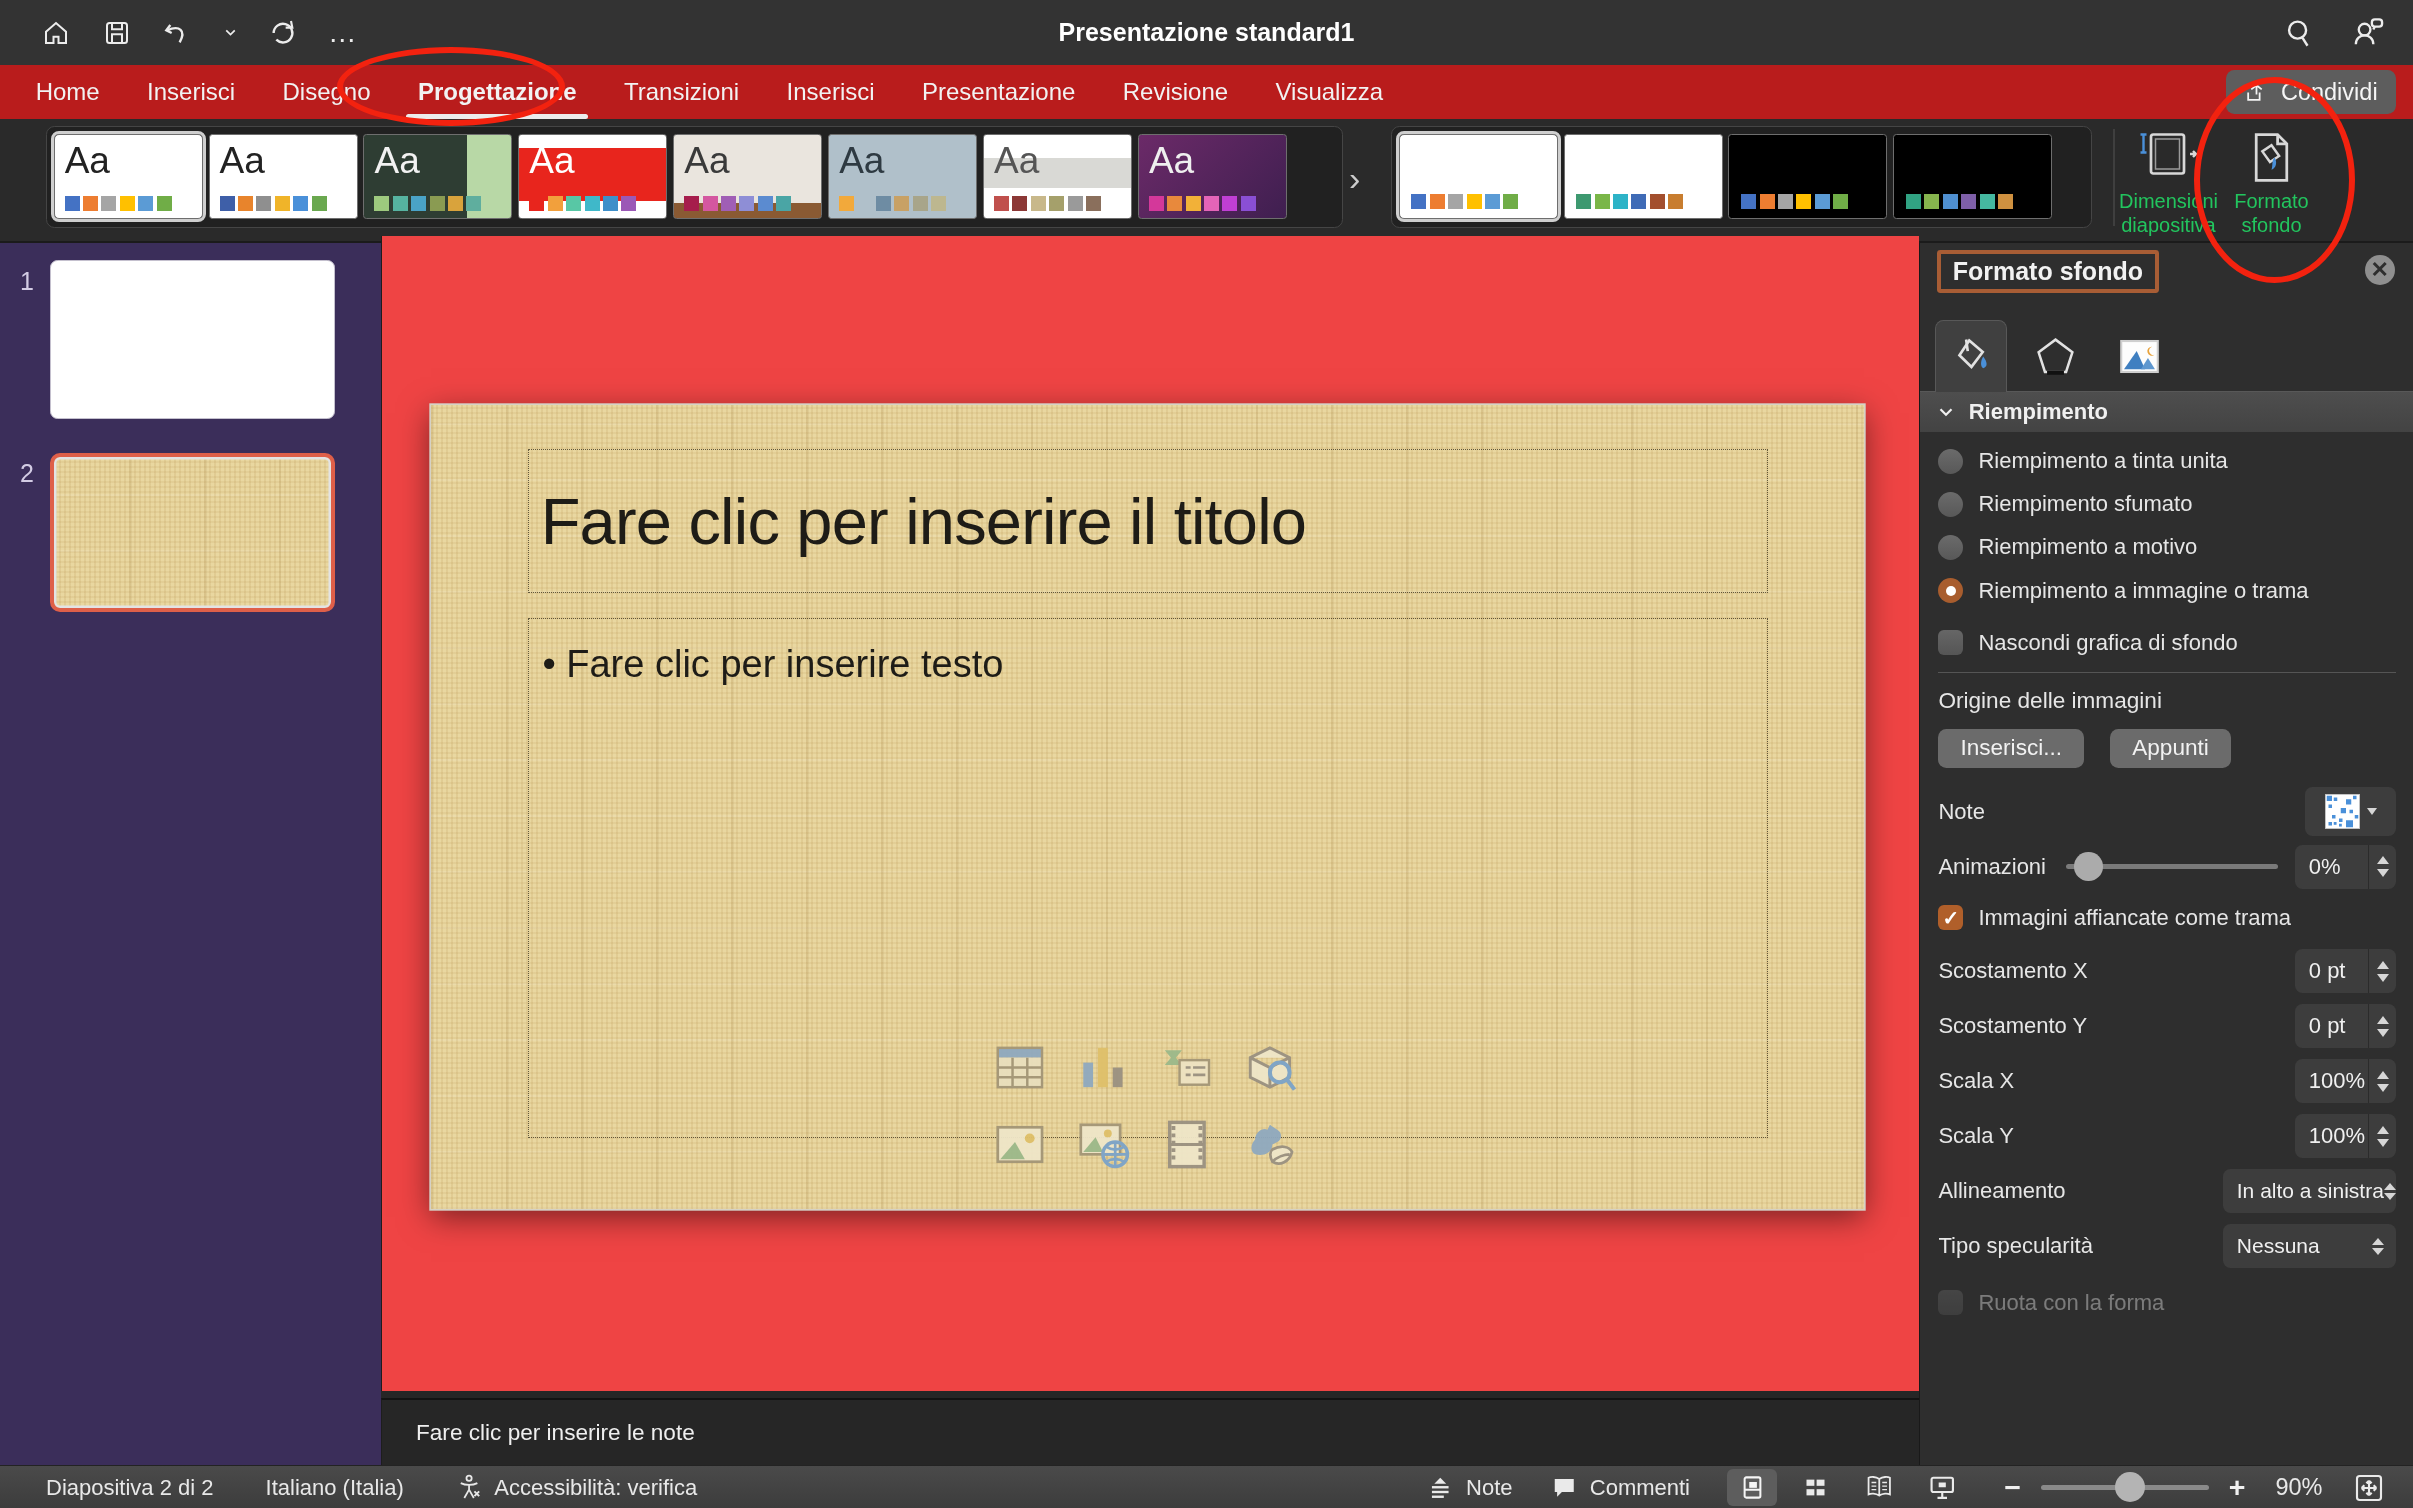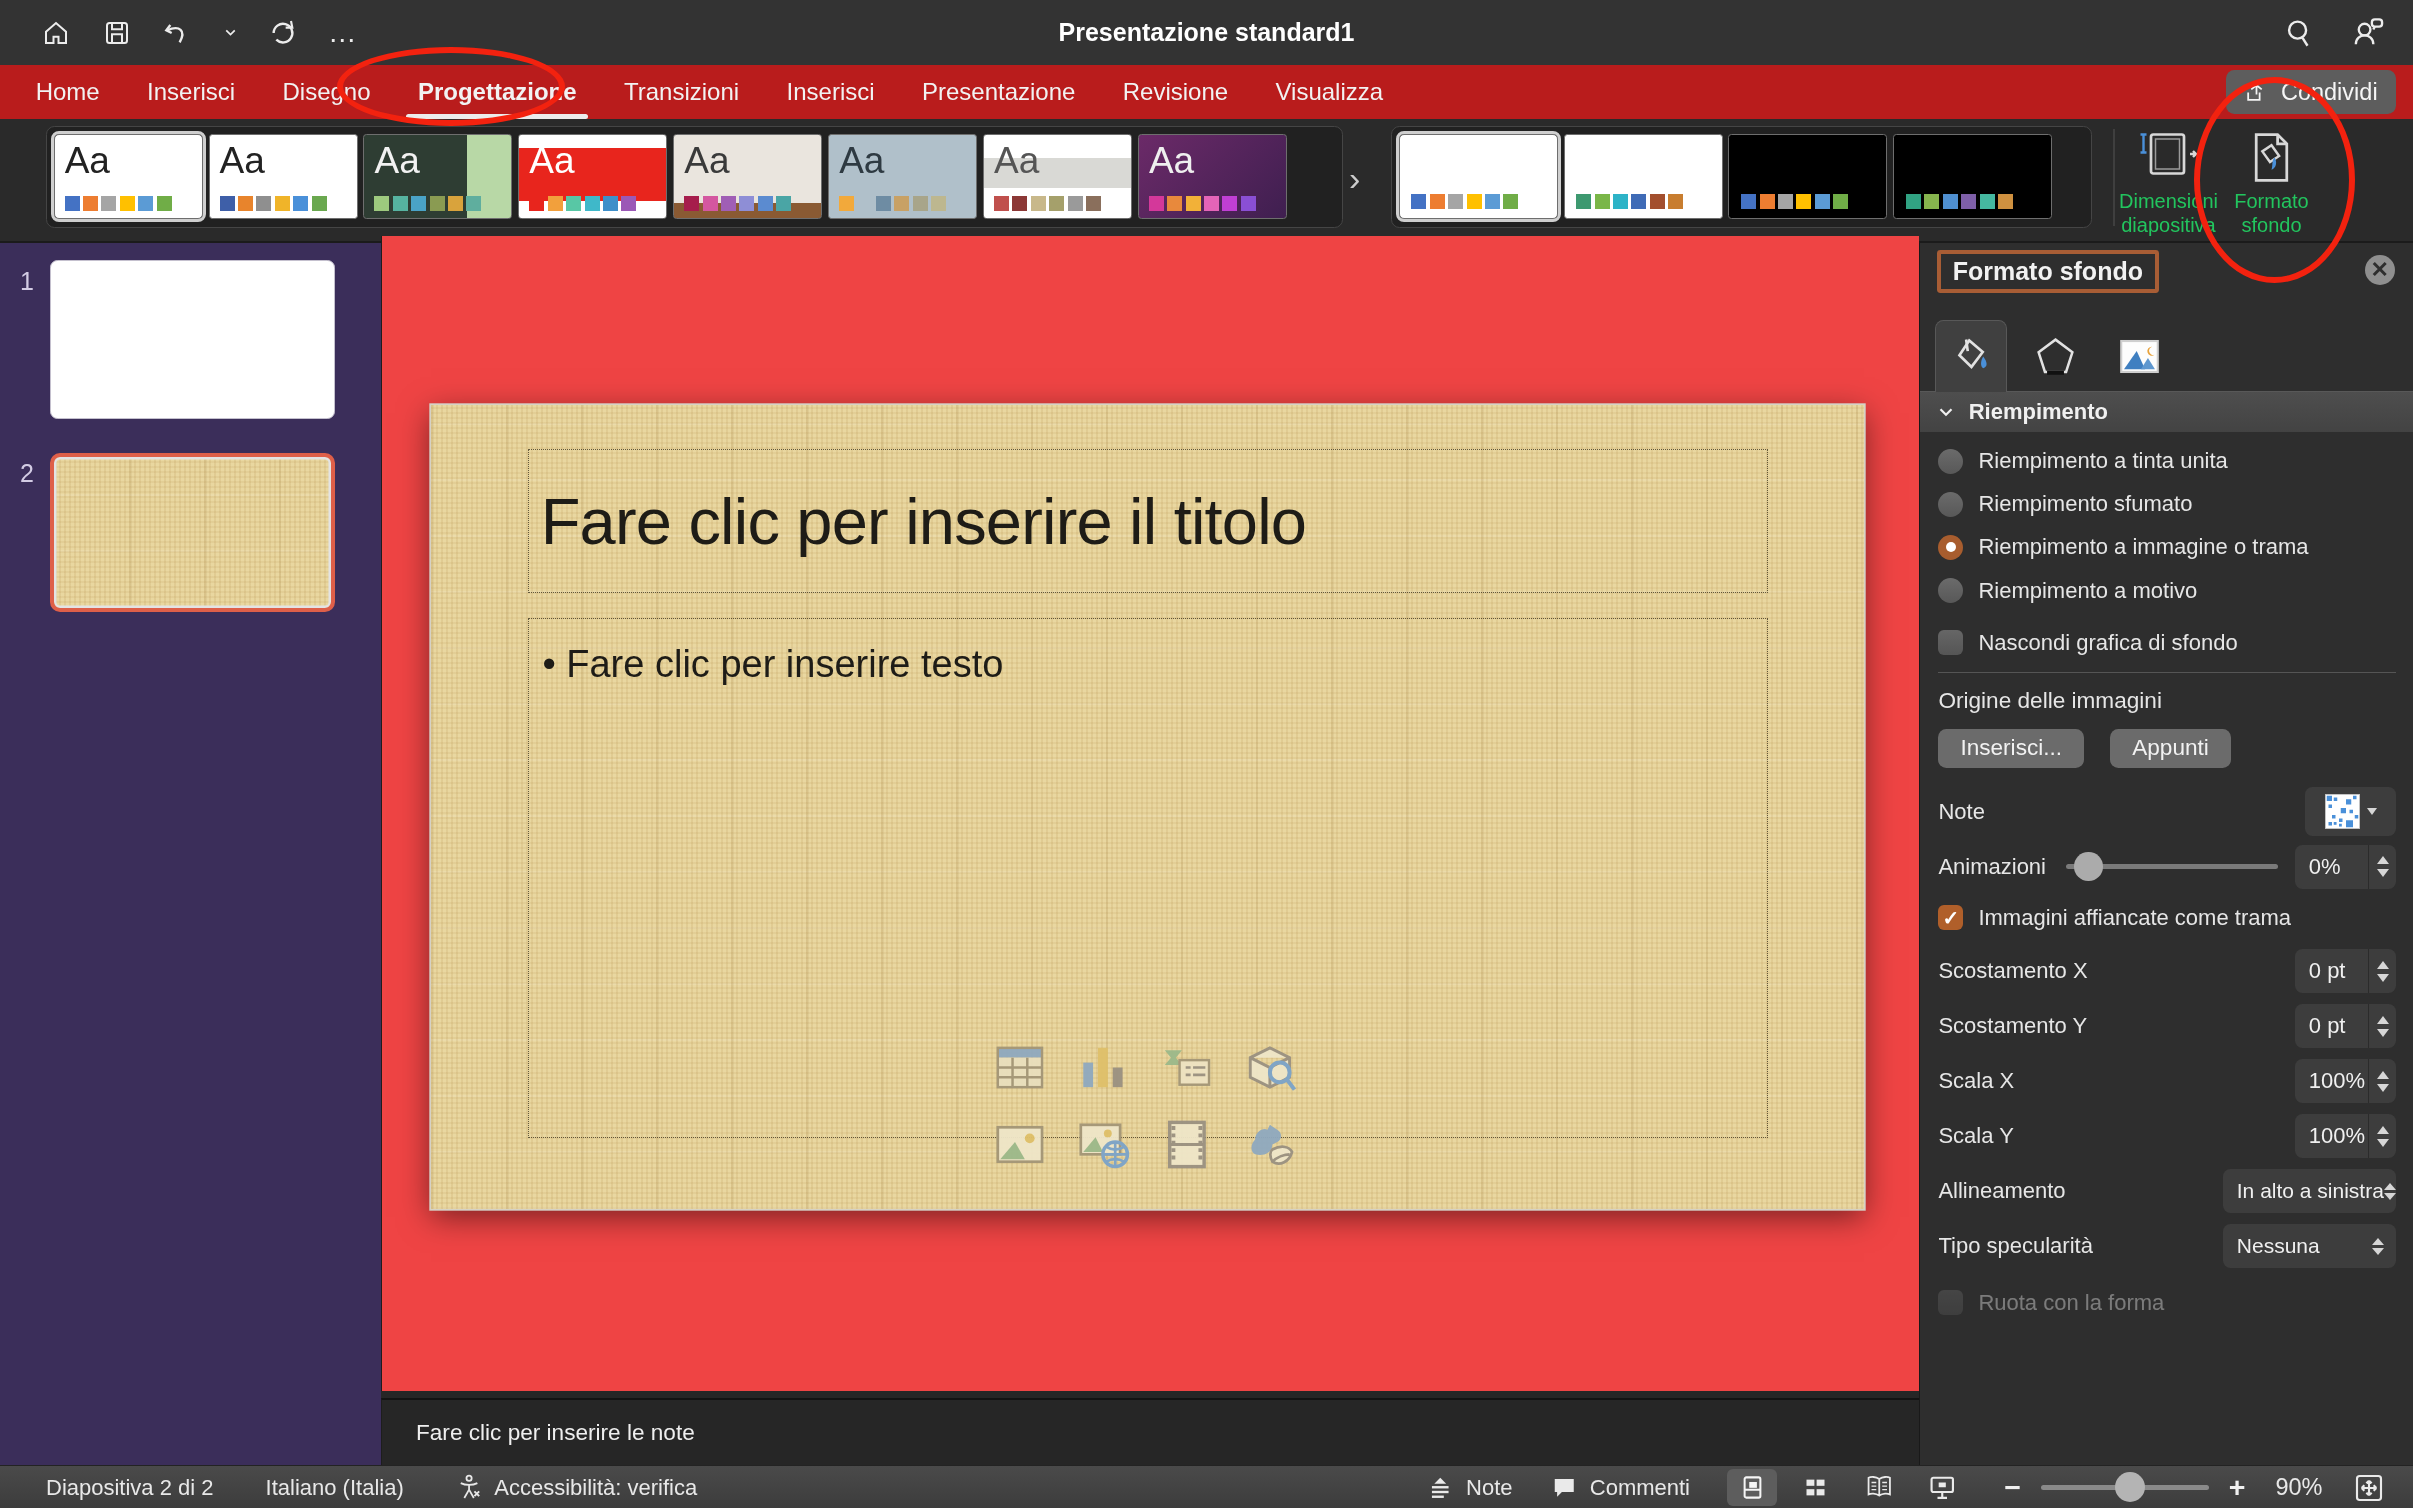--- a/index.html
+++ b/index.html
@@ -488,26 +488,26 @@
     <div class="p-body">
       <div class="ctl-row">
         <span class="radio"></span>
         <span>Riempimento a tinta unita</span>
         </div>
       <div class="ctl-row">
         <span class="radio"></span>
         <span>Riempimento sfumato</span>
         </div>
       <div class="ctl-row">
+        <span class="radio"></span>
+        <span>Riempimento a motivo</span>
+        </div>
+      <div class="ctl-row">
         <span class="radio on"></span>
         <span>Riempimento a immagine o trama</span>
-        </div>
-      <div class="ctl-row">
-        <span class="radio"></span>
-        <span>Riempimento a motivo</span>
         </div>
 
       <div class="ctl-row" style="margin-top:18.4px">
         <span class="chk"></span>
         <span>Nascondi grafica di sfondo</span>
         </div>
 
       <div class="hr"></div>
 
       <div style="font-size:22.6px; margin-bottom:15px;">Origine delle immagini</div>

